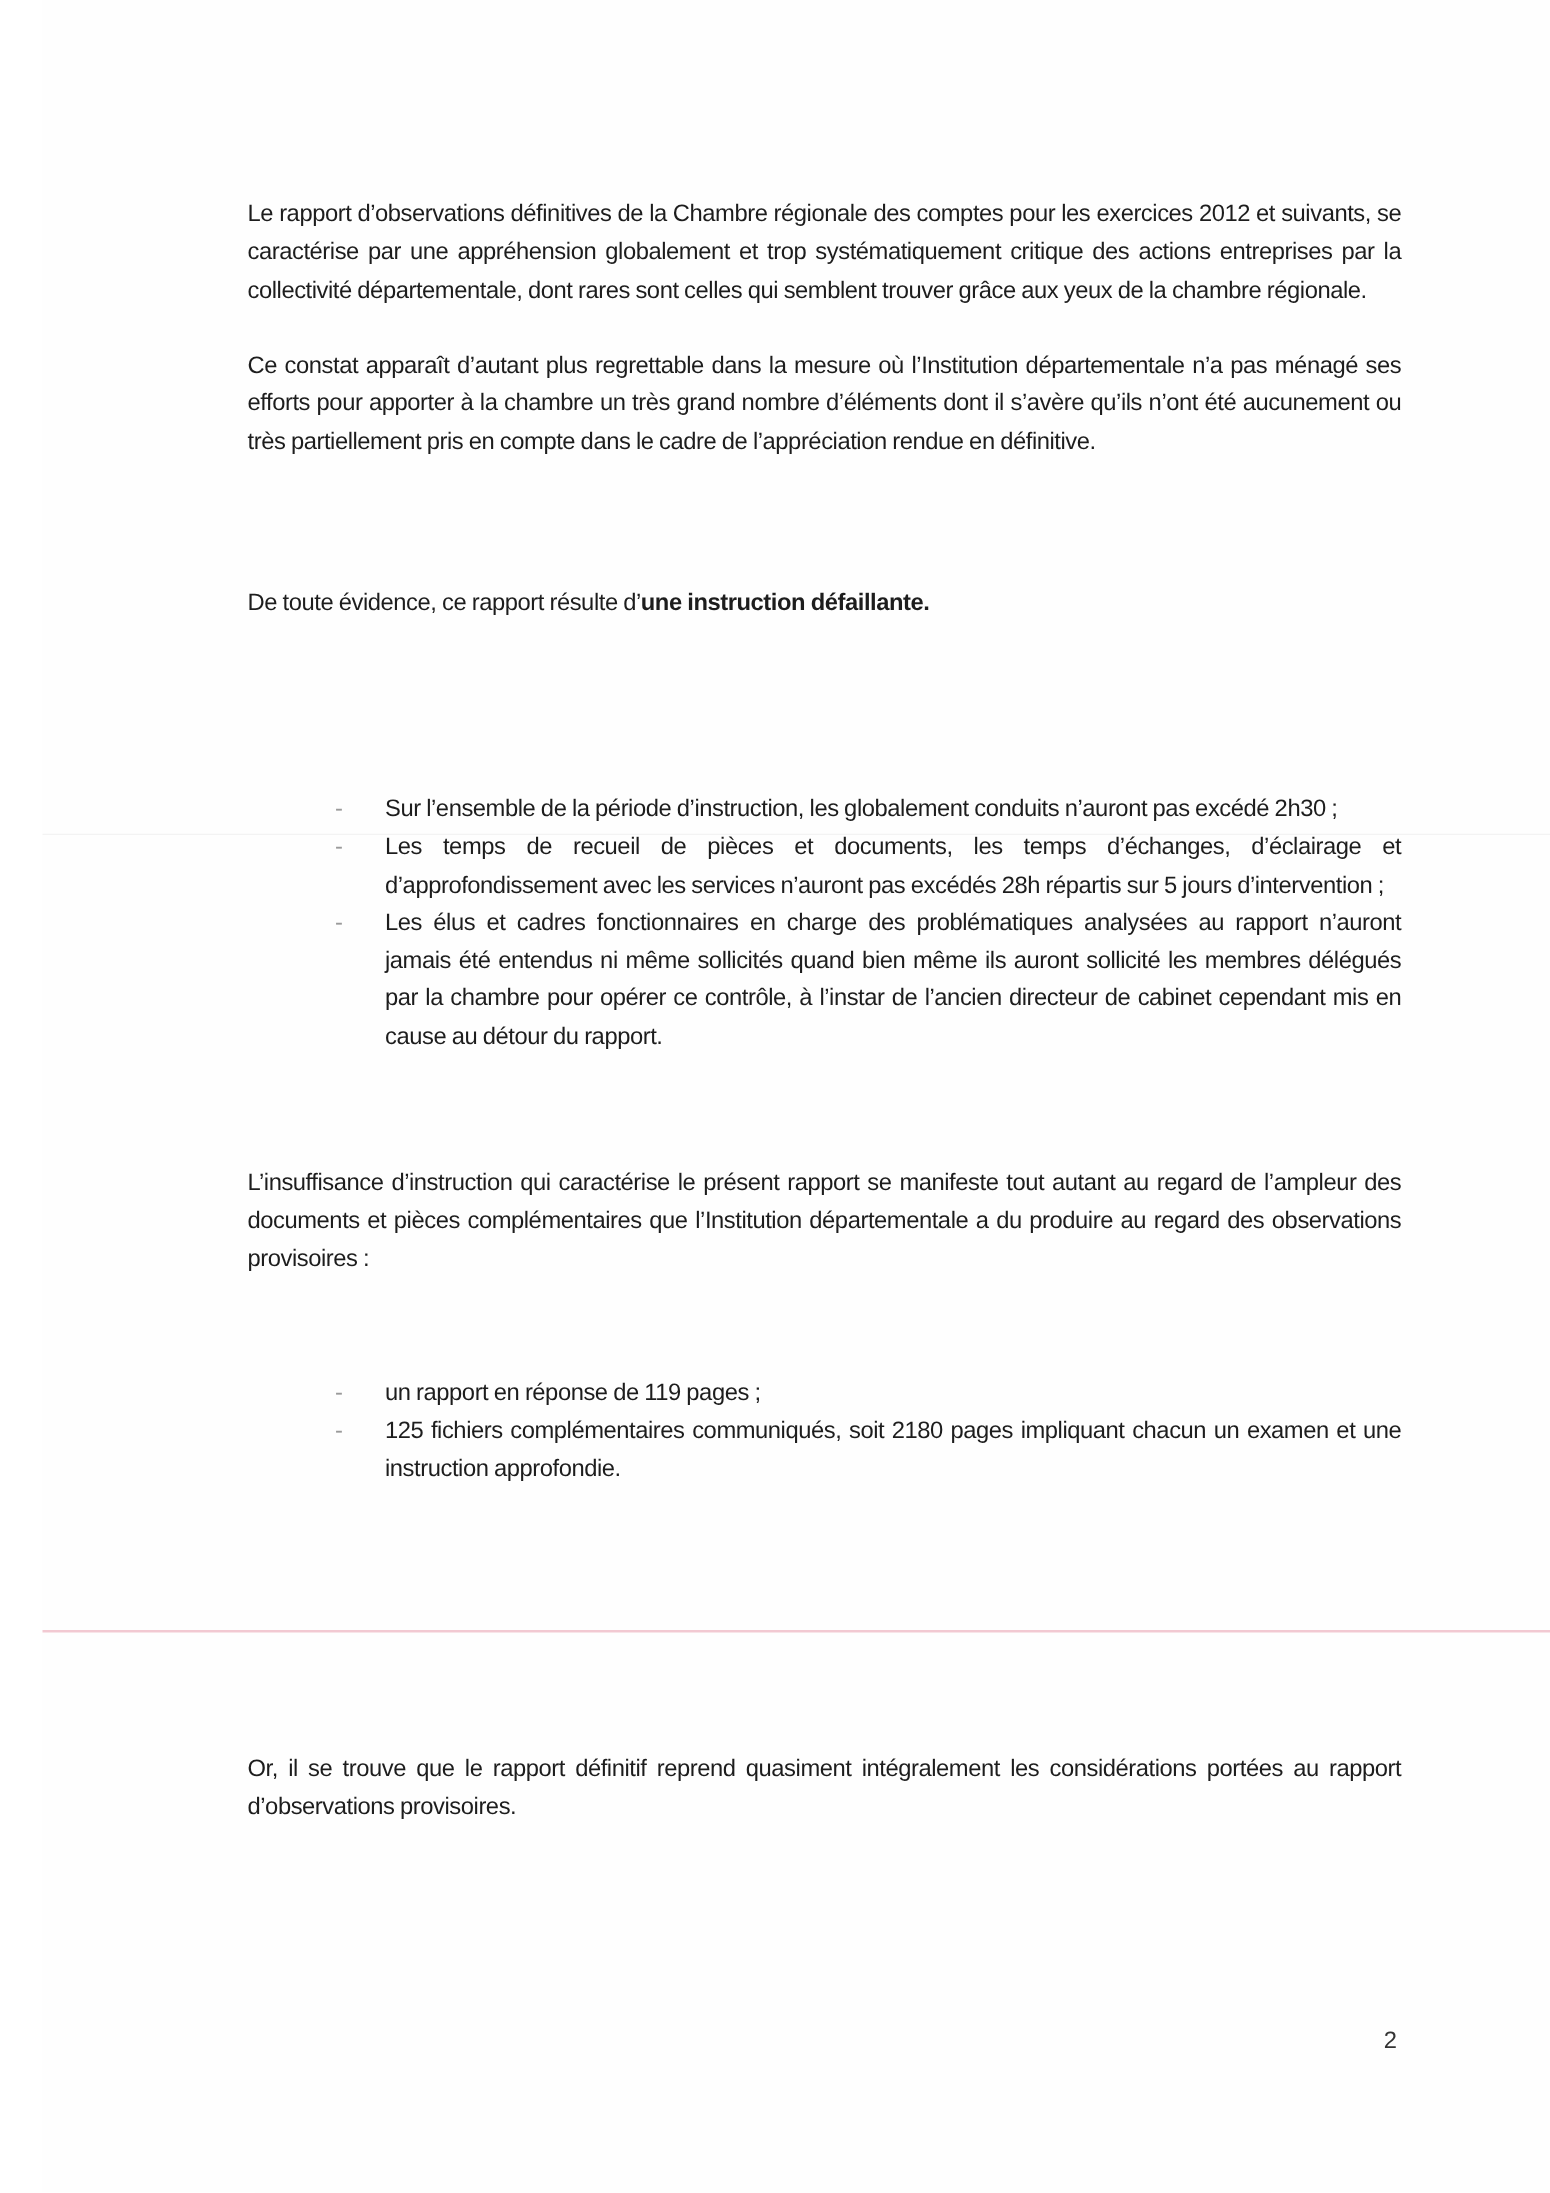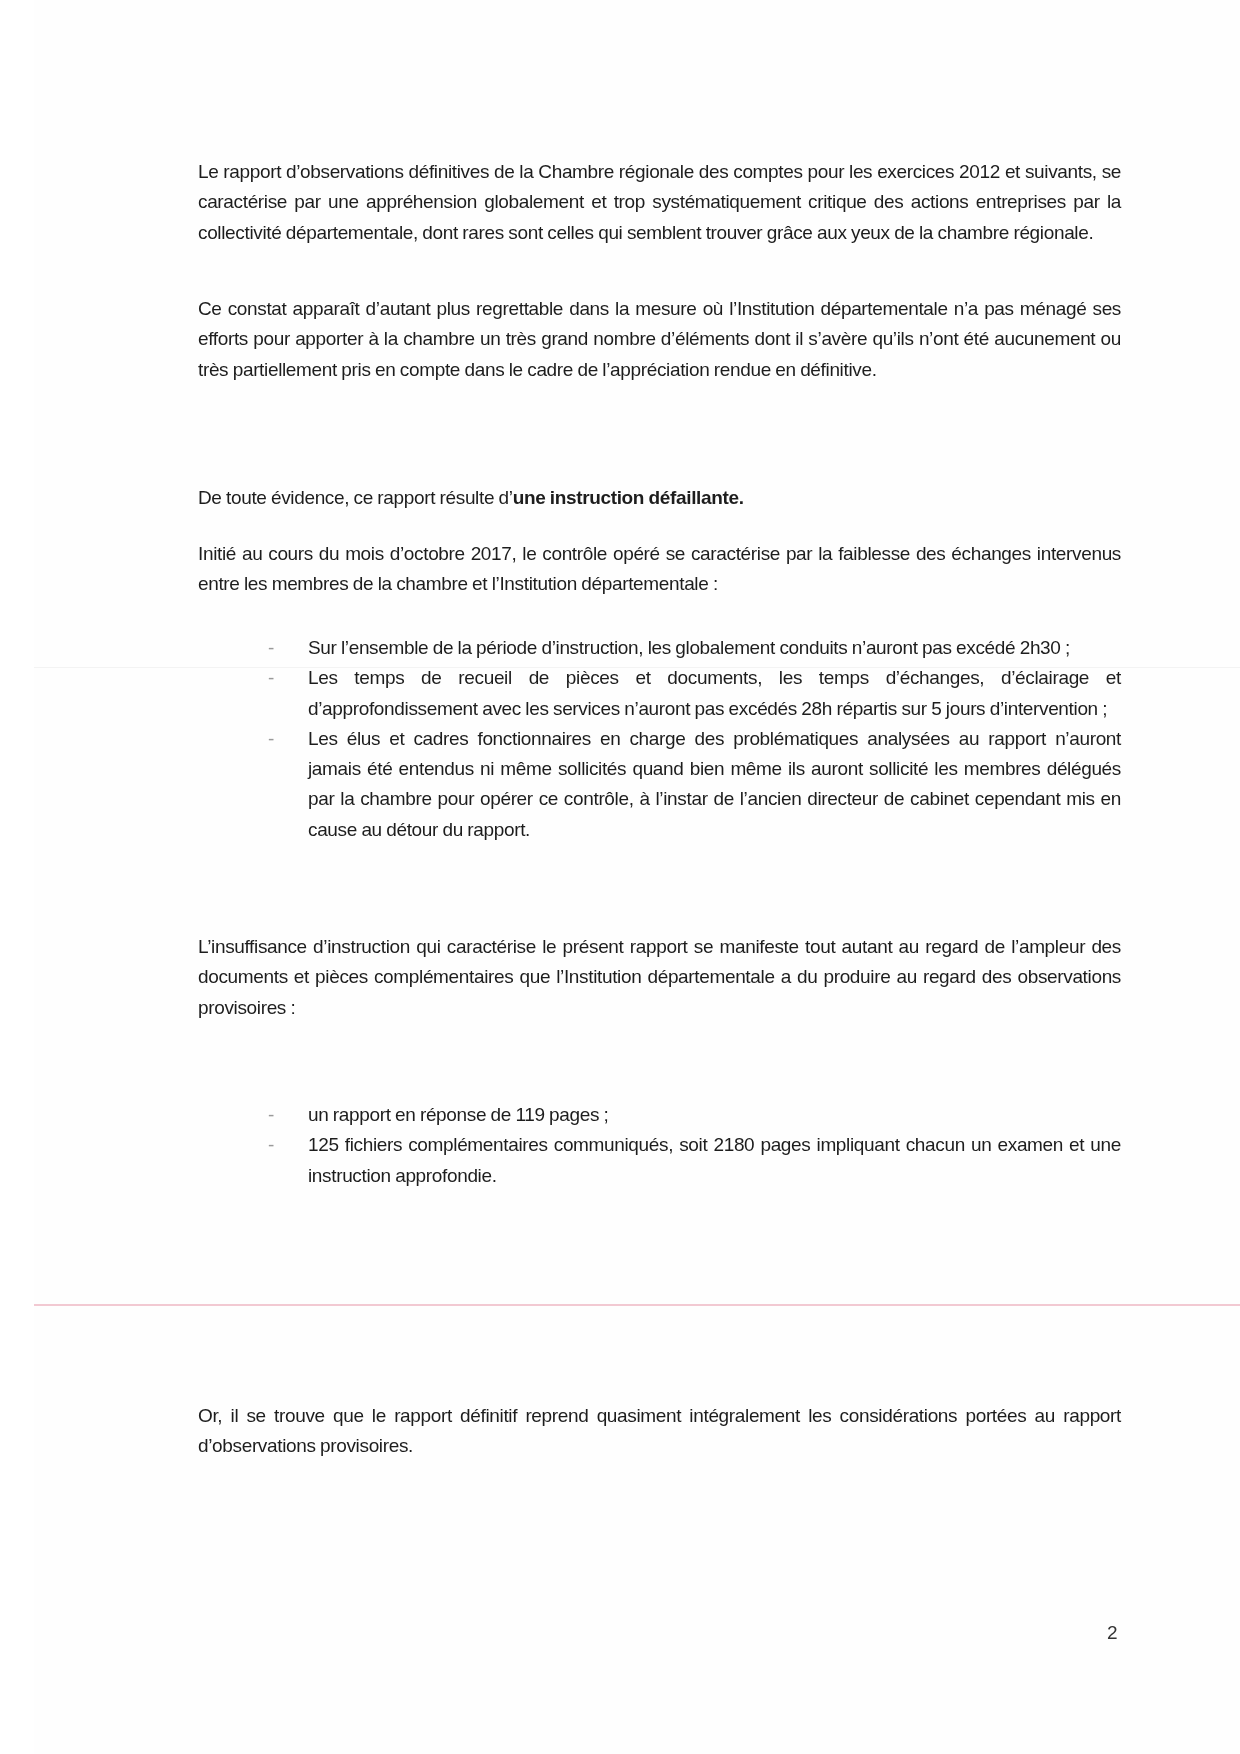--- a/index.html
+++ b/index.html
@@ -30,31 +30,28 @@
 
 <div class="page">
 
   <div class="scan-line" style="top:667px;background:#f3f3f3;"></div>
   <div class="scan-line" style="top:1304px;background:#f2c9d2;height:2px;"></div>
 
   <div class="text" style="top:157px;">
     <p class="p">Le rapport d’observations définitives de la Chambre régionale des comptes pour les exercices 2012 et suivants, se caractérise par une appréhension globalement et trop systématiquement critique des actions entreprises par la collectivité départementale, dont rares sont celles qui semblent trouver grâce aux yeux de la chambre régionale.</p>
   </div>
 
-  <div class="text" style="top:294px;">
+  <div class="text" style="top:278px;">
     <p class="p">Ce constat apparaît d’autant plus regrettable dans la mesure où l’Institution départementale n’a pas ménagé ses efforts pour apporter à la chambre un très grand nombre d’éléments dont il s’avère qu’ils n’ont été aucunement ou très partiellement pris en compte dans le cadre de l’appréciation rendue en définitive.</p>
   </div>
 
-  <div class="text" style="top:483px;">
+  <div class="text" style="top:468px;">
     <p class="p"><span>De toute évidence, ce rapport résulte d’</span><span class="b">une instruction défaillante.</span></p>
   </div>
 
-  <div class="text" style="top:539px;">
-    <p class="p">Initié au cours du mois d’octobre 2017, le contrôle opéré se caractérise par la faiblesse des échanges intervenus entre les membres de la chambre et l’Institution départementale :</p>
-  </div>
 
   <div class="list" style="top:633px;">
     <p class="li"><span class="dash">-</span><span>Sur l’ensemble de la période d’instruction, les globalement conduits n’auront pas excédé 2h30 ;</span></p>
     <p class="li"><span class="dash">-</span><span>Les temps de recueil de pièces et documents, les temps d’échanges, d’éclairage et d’approfondissement avec les services n’auront pas excédés 28h répartis sur 5 jours d’intervention ;</span></p>
     <p class="li"><span class="dash">-</span><span>Les élus et cadres fonctionnaires en charge des problématiques analysées au rapport n’auront jamais été entendus ni même sollicités quand bien même ils auront sollicité les membres délégués par la chambre pour opérer ce contrôle, à l’instar de l’ancien directeur de cabinet cependant mis en cause au détour du rapport.</span></p>
   </div>
 
   <div class="text" style="top:932px;">
     <p class="p">L’insuffisance d’instruction qui caractérise le présent rapport se manifeste tout autant au regard de l’ampleur des documents et pièces complémentaires que l’Institution départementale a du produire au regard des observations provisoires :</p>
   </div>

